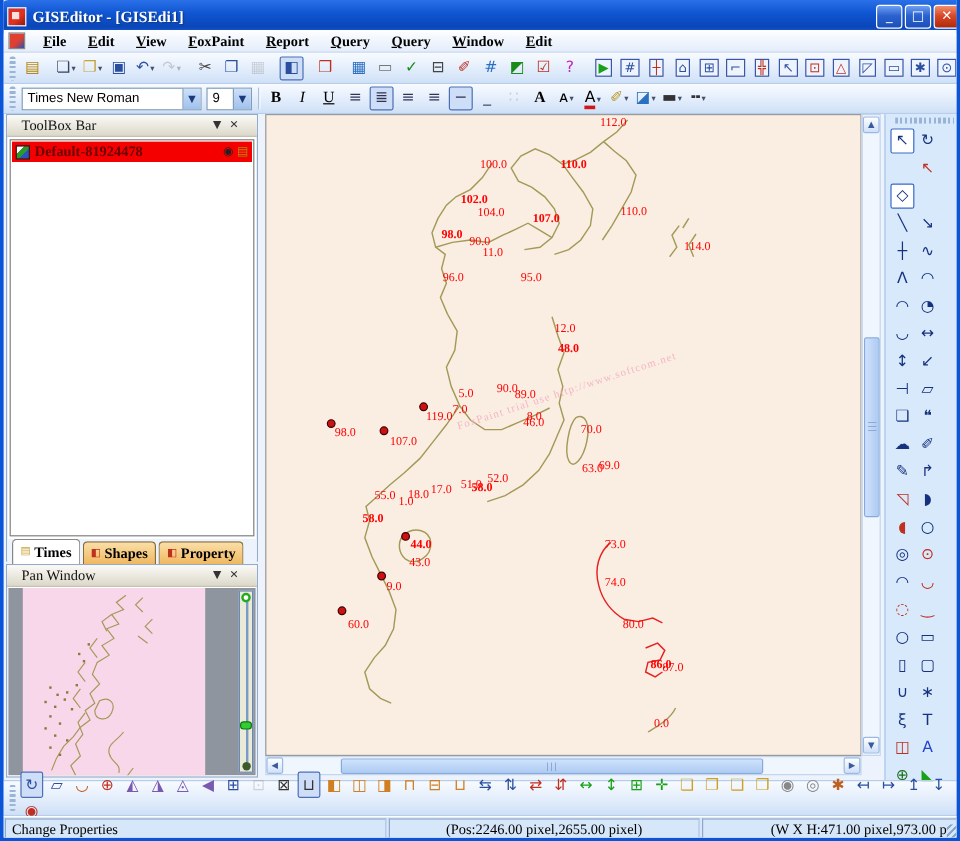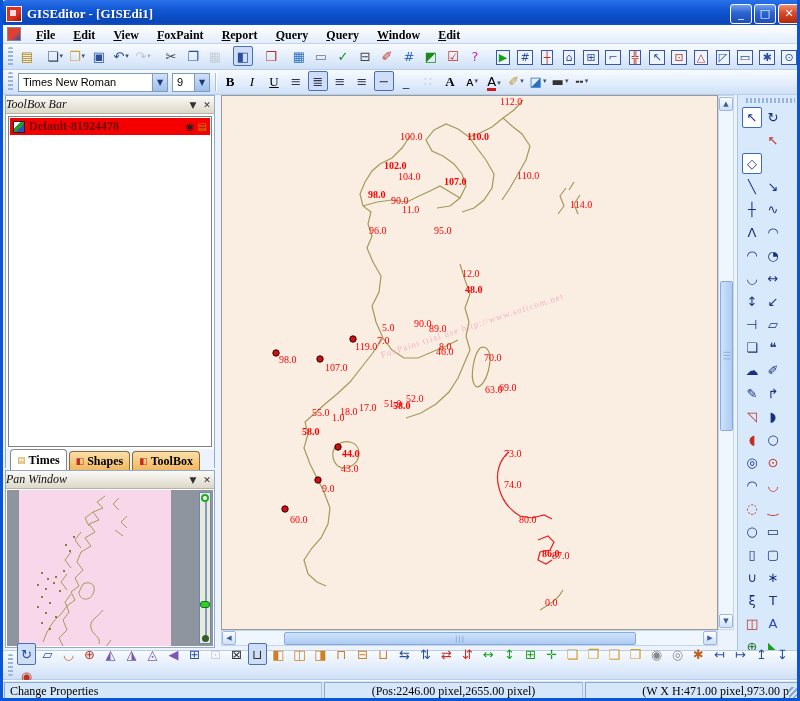--- a/index.html
+++ b/index.html
@@ -33,21 +33,21 @@
   .combo .val{padding:0 4px;white-space:nowrap;}
   .combo .cbtn{width:15px;height:17px;background:linear-gradient(#cfe0f8,#9fc0ec);border-left:1px solid #7f9db9;color:#1a3a7a;font-size:8px;text-align:center;line-height:17px;font-family:"DejaVu Sans",sans-serif;}
   .bld{font-weight:bold;font-family:"Liberation Serif",serif !important;}
   .itl{font-style:italic;font-family:"Liberation Serif",serif !important;}
   .unl{text-decoration:underline;font-family:"Liberation Serif",serif !important;}
   .fcolor{border-bottom:3px solid #d01818;line-height:.9;}
   
   #main{position:absolute;left:0;top:95px;width:800px;height:555px;}
   .leftcol{position:absolute;left:0;top:0;width:214px;height:555px;}
   .panel{position:absolute;left:2px;width:210px;border:1px solid #94aacb;background:#fff;}
-  .phead{height:18px;background:linear-gradient(#fbfaf6,#dcd8ca);border-bottom:1px solid #b8b49e;display:flex;align-items:center;padding:0 0;font-size:12px;font-style:italic;}
+  .phead{height:18px;background:linear-gradient(#fbfaf6,#dcd8ca);border-bottom:1px solid #b8b49e;display:flex;align-items:center;padding:0 12px;font-size:12px;}
   .phead .ttl{flex:1;color:#111;}
   .phead .hbtn{width:14px;text-align:center;font-family:"DejaVu Sans",sans-serif;font-size:9px;color:#333;}
   #toolbox{top:0;height:373px;}
   .tb-body{position:relative;height:331px;background:#fff;border:1px solid #808080;margin:2px;}
   .layer-row{position:absolute;left:1px;right:1px;top:1px;height:17px;background:#f50000;display:flex;align-items:center;padding:0 3px;}
   .layer-thumb{width:12px;height:12px;background:linear-gradient(135deg,#fff 30%,#2a9a2a 30% 60%,#2a52c0 60%);border:1px solid #222;margin-right:4px;}
   .layer-name{flex:1;font-size:12px;font-weight:bold;color:#6a0000;}
   .mini{font-family:"DejaVu Sans",sans-serif;font-size:10px;margin-left:3px;}
   .tabs{display:flex;align-items:flex-end;height:21px;padding-left:4px;background:#ecf3fd;}
   .tab{display:flex;align-items:center;height:19px;padding:0 6px;border:1px solid #8a6a30;border-bottom:none;border-radius:4px 4px 0 0;background:linear-gradient(#fadfa8,#f0b860);font-size:12px;font-weight:bold;margin-right:2px;}
@@ -261,21 +261,21 @@
             <div class="tab active">
               <span class="ticn" style="color: rgb(201, 163, 58);">▤</span>
               <span>Times</span>
             </div>
             <div class="tab">
               <span class="ticn" style="color: rgb(192, 48, 32);">◧</span>
               <span>Shapes</span>
             </div>
             <div class="tab">
               <span class="ticn" style="color: rgb(192, 48, 32);">◧</span>
-              <span>ToolBox</span>
+              <span>Property</span>
             </div>
           </div>
       </div>
 
       <div class="panel" id="panwin">
         <div class="phead">
           <span class="ttl">Pan Window</span>
           <span class="hbtn">▼</span>
           <span class="hbtn">✕</span>
         </div>

